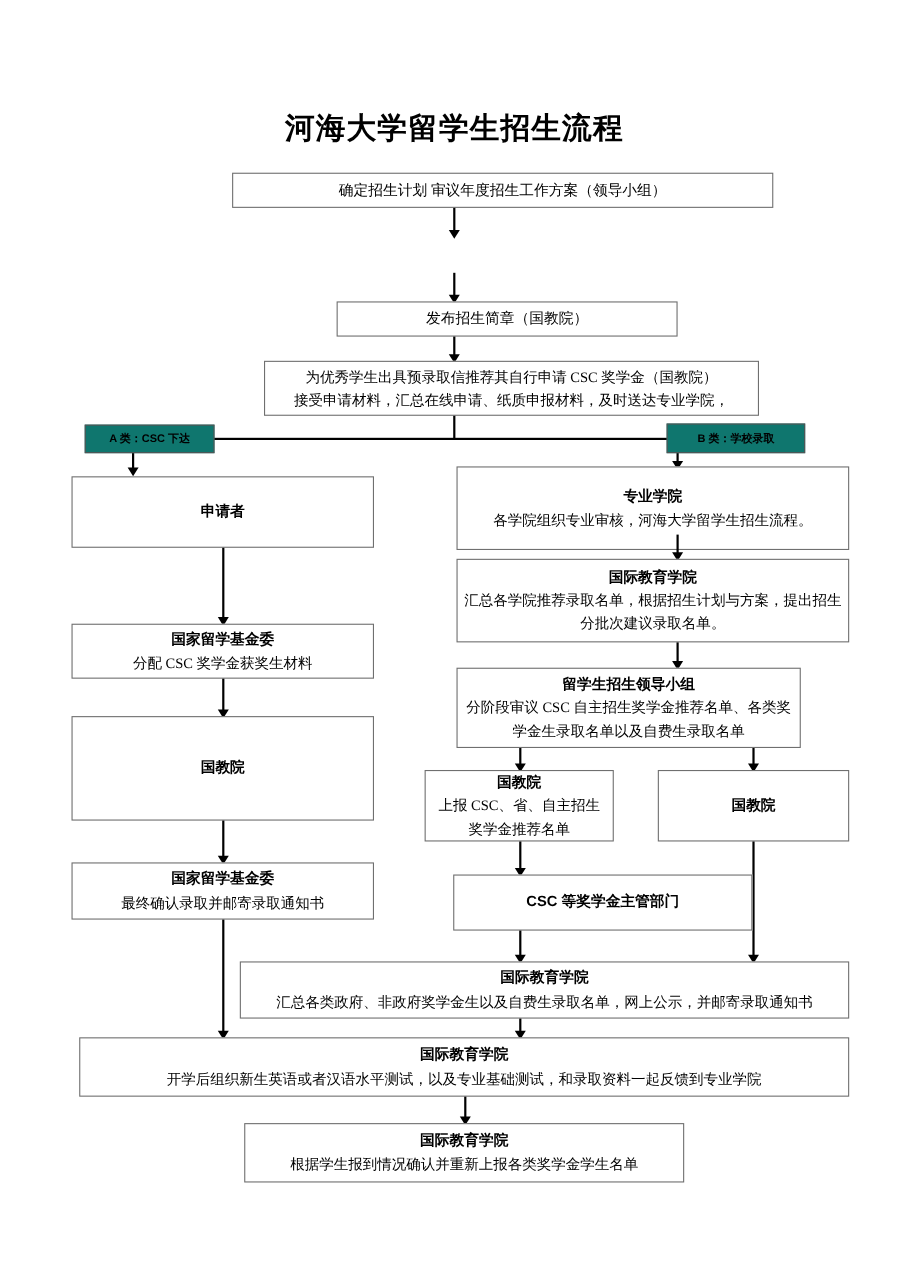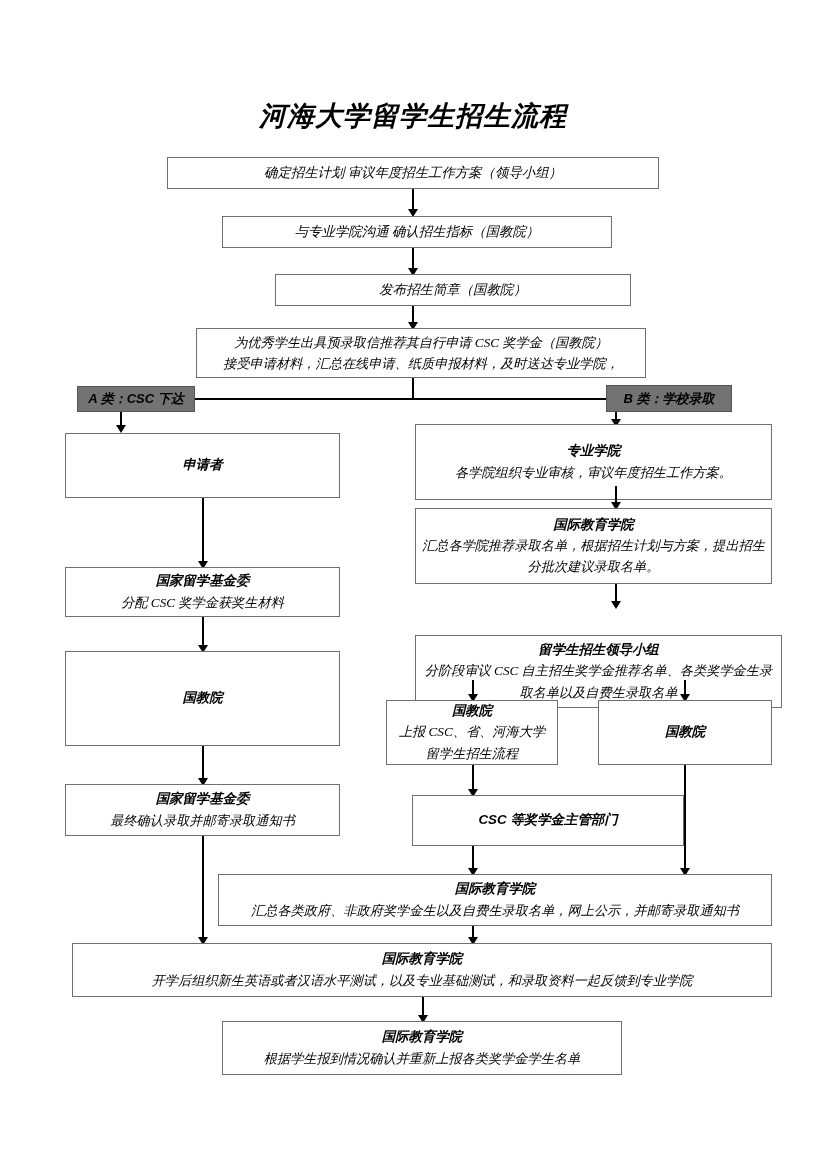--- a/index.html
+++ b/index.html
@@ -10,21 +10,20 @@
   body {
     font-family: "Liberation Serif", "DejaVu Serif", serif;
     color: #000000;
   }
   #page {
     position: relative;
     width: 826px;
     height: 1169px;
     background: #ffffff;
     overflow: hidden;
-    font-style: italic;
   }
   .title {
     position: absolute;
     left: 0;
     top: 98px;
     width: 826px;
     text-align: center;
     font-family: "Liberation Sans", "DejaVu Sans", sans-serif;
     font-weight: bold;
     font-size: 27px;
@@ -53,29 +52,30 @@
   .box .bd {
     font-family: "Liberation Serif", "DejaVu Serif", serif;
     font-size: 13.2px;
     line-height: 1.6;
   }
   .box.single .bd {
     font-size: 13.4px;
   }
   .box.tight {
     padding: 3px 8px;
+    margin-left: 44px;
   }
   .lbl {
     position: absolute;
     box-sizing: border-box;
     border: 1px solid #555555;
-    background: #737373;
+    background: #0f766e;
     font-family: "Liberation Sans", "DejaVu Sans", sans-serif;
     font-weight: bold;
-    font-size: 13px;
+    font-size: 10px;
     display: flex;
     align-items: center;
     justify-content: center;
     z-index: 5;
   }
   .vline {
     position: absolute;
     width: 1.6px;
     background: #000000;
   }
@@ -100,28 +100,25 @@
 
   <div class="title">河海大学留学生招生流程</div>
 
   <div class="box single tight" style="left:167px; top:157px; width:492px; height:32px;">
     <div class="bd">确定招生计划  审议年度招生工作方案（领导小组）</div>
   </div>
 
   <div class="vline" style="left:412px; top:189px; height:24px;"></div>
   <div class="arrowhead" style="left:408px; top:209px;"></div>
 
-  <div class="box single tight" style="left:222px; top:216px; width:390px; height:32px;">
-    <div class="bd">与专业学院沟通  确认招生指标（国教院）</div>
-  </div>
 
   <div class="vline" style="left:412px; top:248px; height:24px;"></div>
   <div class="arrowhead" style="left:408px; top:268px;"></div>
 
-  <div class="box single tight" style="left:275px; top:274px; width:356px; height:32px;">
+  <div class="box single tight" style="left:262px; top:274px; width:310px; height:32px;">
     <div class="bd">发布招生简章（国教院）</div>
   </div>
 
   <div class="vline" style="left:412px; top:306px; height:20px;"></div>
   <div class="arrowhead" style="left:408px; top:322px;"></div>
 
   <div class="box tight" style="left:196px; top:328px; width:450px; height:50px;">
     <div class="bd">为优秀学生出具预录取信推荐其自行申请 CSC 奖学金（国教院）</div>
     <div class="bd">接受申请材料，汇总在线申请、纸质申报材料，及时送达专业学院，</div>
   </div>
@@ -165,47 +162,47 @@
   <div class="box" style="left:65px; top:784px; width:275px; height:52px;">
     <div class="hd">国家留学基金委</div>
     <div class="bd">最终确认录取并邮寄录取通知书</div>
   </div>
 
   <div class="vline" style="left:202px; top:836px; height:105px;"></div>
   <div class="arrowhead" style="left:198px; top:937px;"></div>
 
   <div class="box" style="left:415px; top:424px; width:357px; height:76px;">
     <div class="hd">专业学院</div>
-    <div class="bd">各学院组织专业审核，审议年度招生工作方案。</div>
+    <div class="bd">各学院组织专业审核，河海大学留学生招生流程。</div>
   </div>
 
   <div class="vline" style="left:615px; top:486px; height:20px;"></div>
   <div class="arrowhead" style="left:611px; top:502px;"></div>
 
   <div class="box" style="left:415px; top:508px; width:357px; height:76px;">
     <div class="hd">国际教育学院</div>
     <div class="bd">汇总各学院推荐录取名单，根据招生计划与方案，提出招生分批次建议录取名单。</div>
   </div>
 
   <div class="vline" style="left:615px; top:584px; height:21px;"></div>
   <div class="arrowhead" style="left:611px; top:601px;"></div>
 
-  <div class="box" style="left:415px; top:607px; width:367px; height:73px;margin-top:28px;">
+  <div class="box" style="left:415px; top:607px; width:313px; height:73px;">
     <div class="hd">留学生招生领导小组</div>
     <div class="bd">分阶段审议 CSC 自主招生奖学金推荐名单、各类奖学金生录取名单以及自费生录取名单</div>
   </div>
 
   <div class="vline" style="left:472px; top:680px; height:18px;"></div>
   <div class="arrowhead" style="left:468px; top:694px;"></div>
   <div class="vline" style="left:684px; top:680px; height:18px;"></div>
   <div class="arrowhead" style="left:680px; top:694px;"></div>
 
   <div class="box" style="left:386px; top:700px; width:172px; height:65px;">
     <div class="hd">国教院</div>
-    <div class="bd">上报 CSC、省、河海大学留学生招生流程</div>
+    <div class="bd">上报 CSC、省、自主招生奖学金推荐名单</div>
   </div>
 
   <div class="box" style="left:598px; top:700px; width:174px; height:65px;">
     <div class="hd">国教院</div>
   </div>
 
   <div class="vline" style="left:472px; top:765px; height:28px;"></div>
   <div class="arrowhead" style="left:468px; top:789px;"></div>
 
   <div class="vline" style="left:684px; top:765px; height:107px;"></div>

